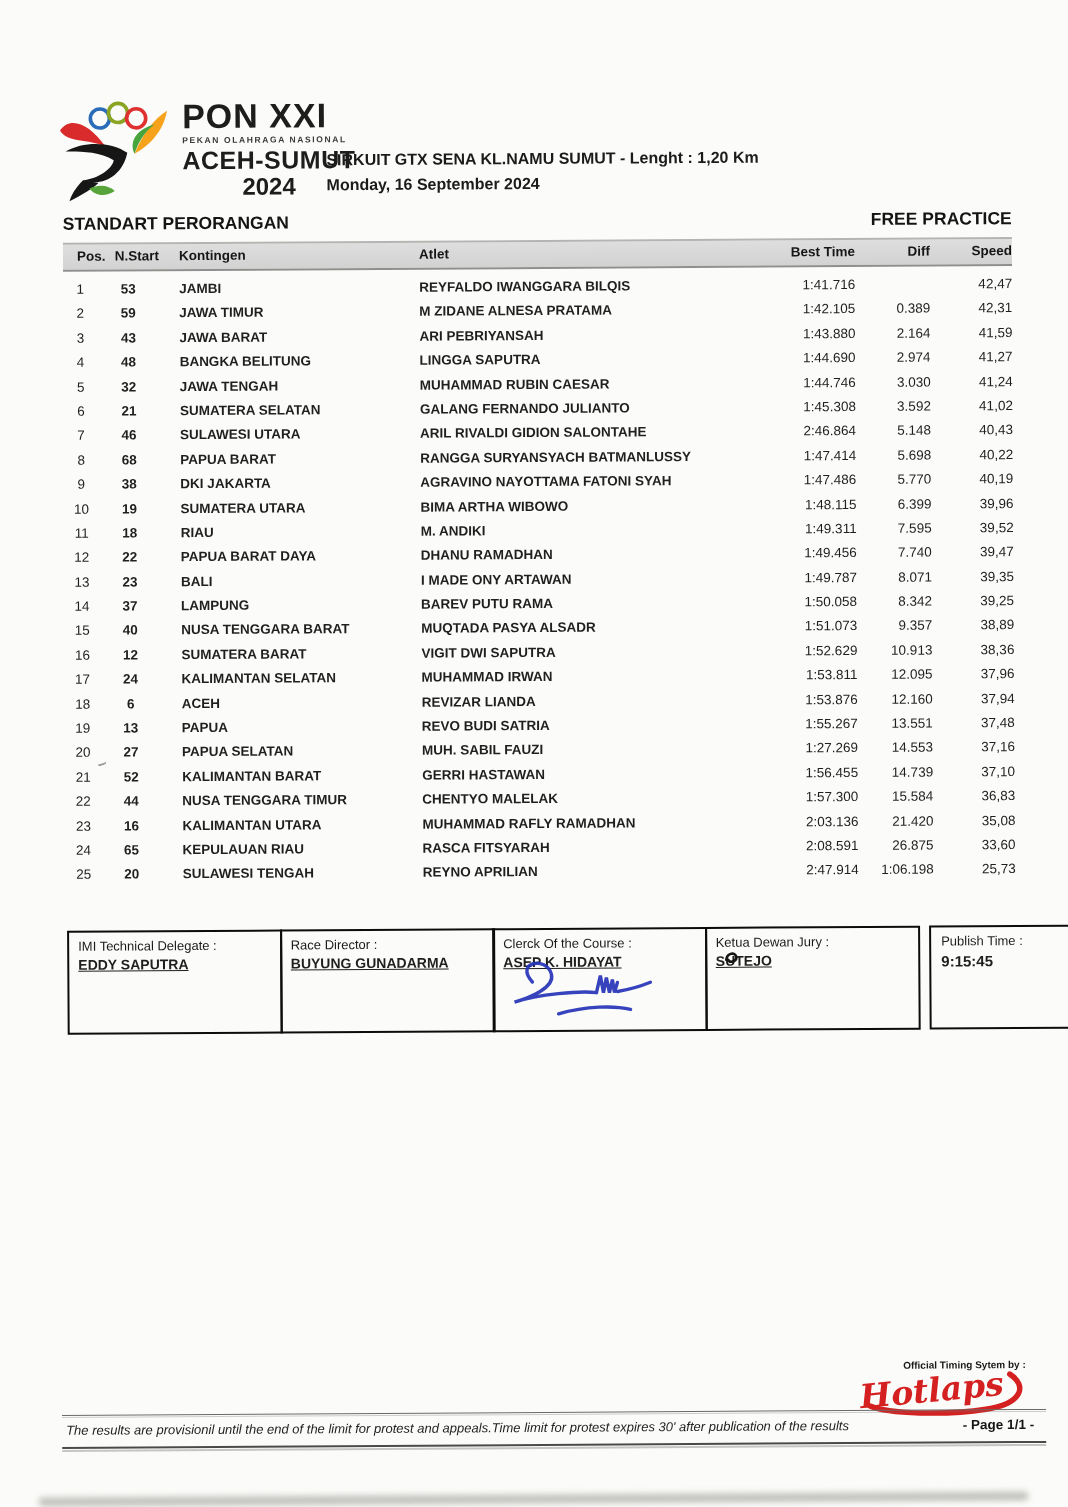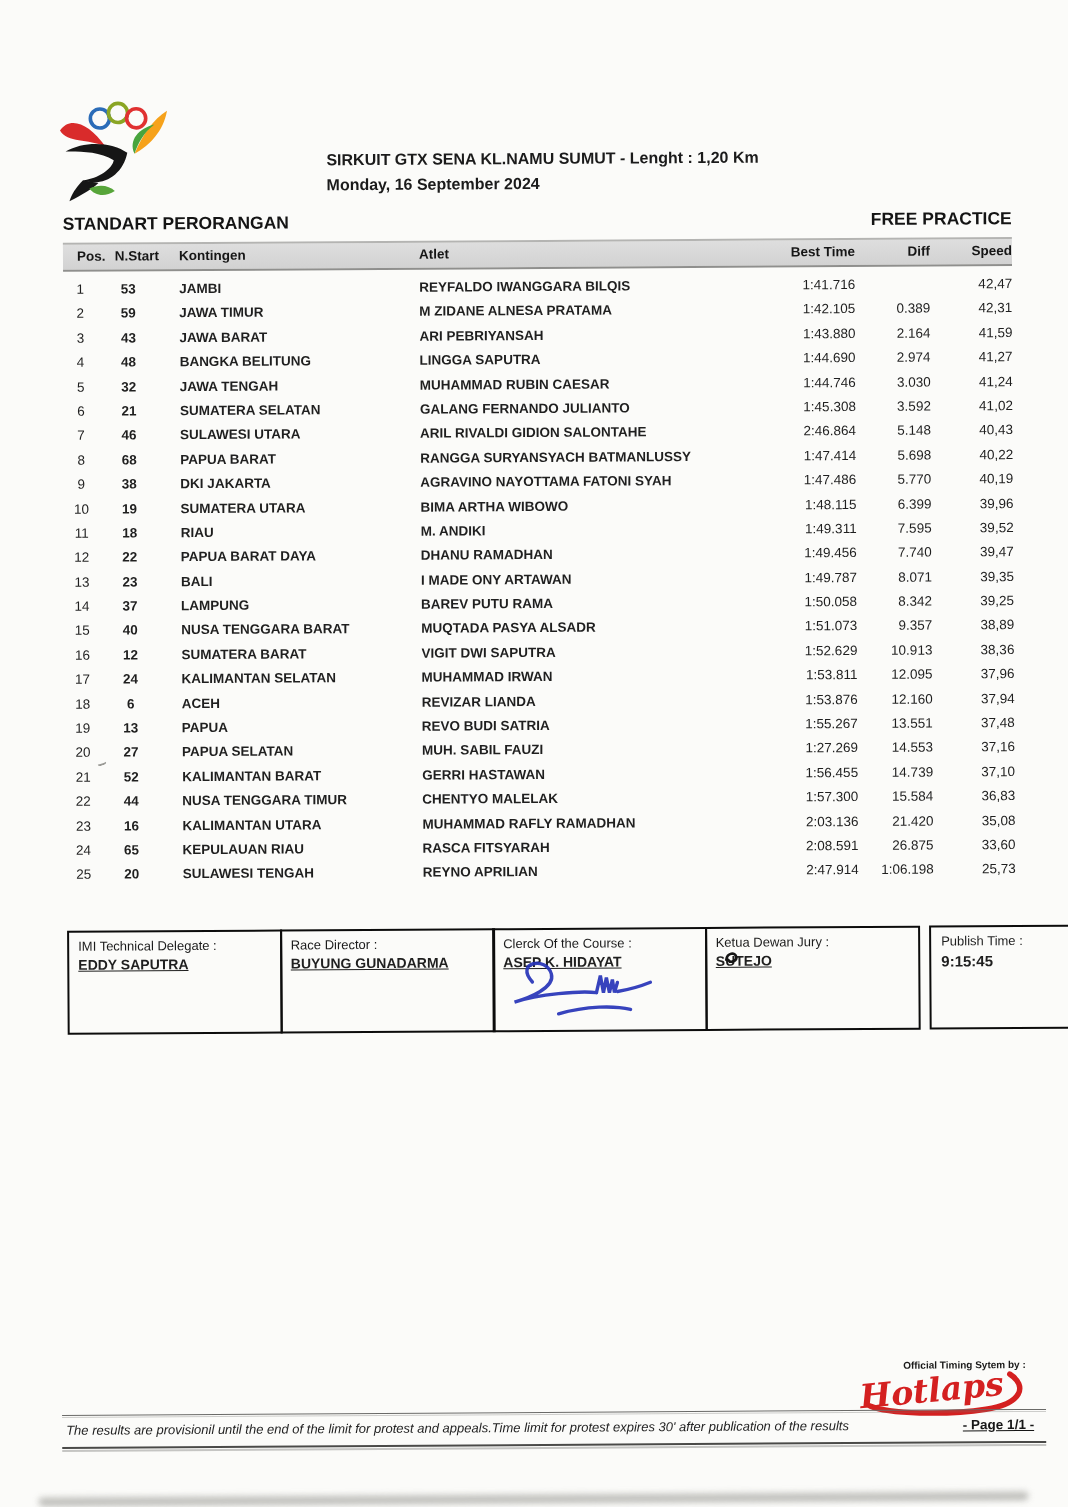--- a/index.html
+++ b/index.html
@@ -65,21 +65,21 @@
   .race-summary{position:absolute;left:71px;top:1038px;}
   .rs-title{font-size:15.5px;font-weight:bold;text-decoration:underline;letter-spacing:0.3px;color:#151515;}
   .rs-line{font-size:15px;margin-top:8px;color:#1c1c1c;}
 
   
   .timing-label{position:absolute;right:46px;top:1349px;font-size:10px;font-weight:bold;color:#1a1a1a;margin-top:13px;}
   .hotlaps{position:absolute;right:38px;top:1363px;width:180px;height:62px;}
   .rule-top{position:absolute;left:58px;right:26px;top:1412px;border-top:1.7px solid #6a6a68;box-shadow:0 2px 0 rgba(120,120,118,0.35);}
   .footer-note-row{position:absolute;left:62px;right:30px;top:1420px;display:flex;justify-content:space-between;align-items:flex-start;}
   .footer-note{font-size:13px;font-style:italic;color:#232323;max-width:830px;}
-  .footer-page{font-size:13.5px;font-weight:bold;color:#161616;margin-right:8px;text-decoration:underline;}
+  .footer-page{font-size:13.5px;font-weight:bold;color:#161616;margin-right:8px;}
   .rule-bottom{position:absolute;left:58px;right:26px;top:1444px;border-top:2px solid #4a4a48;box-shadow:0 3px 0 rgba(130,130,128,0.45);}
   .scan-shadow{position:absolute;left:34px;right:44px;bottom:4px;height:9px;border-radius:5px;
     background:linear-gradient(#cacac6,#a2a29e);filter:blur(3px);opacity:0.85;}
 </style>
 </head>
 <body>
 
 <div class="page">
 
   <div class="logo-block">
@@ -87,20 +87,26 @@
       <circle cx="46" cy="21" r="10.5" fill="none" stroke="#2b6cb8" stroke-width="4"></circle>
       <circle cx="66" cy="15" r="10.5" fill="none" stroke="#8aa524" stroke-width="4"></circle>
       <circle cx="86" cy="21" r="10.5" fill="none" stroke="#e03131" stroke-width="4"></circle>
       <path d="M2,34 C13,18 34,26 52,52 C33,43 10,48 2,34 Z" fill="#d92b2b"></path>
       <path d="M120,13 C105,22 93,39 84,60 C101,51 116,35 120,13 Z" fill="#f6a21b"></path>
       <path d="M106,28 C95,36 88,48 84,60 C77,45 89,32 106,28 Z" fill="#48a43d"></path>
       <path d="M8,57 C29,45 60,47 76,59 C71,84 48,97 27,89 C44,87 59,77 61,67 C45,57 24,57 8,57 Z" fill="#161616"></path>
       <path d="M27,89 C19,97 14,105 12,112 C27,104 38,98 44,92 Z" fill="#161616"></path>
       <path d="M34,98 C45,93 56,95 62,101 C51,108 40,106 34,98 Z" fill="#57a53a"></path>
     </svg>
+    <div class="logo-text">
+      <div class="logo-title">PON XXI</div>
+      <div class="logo-sub">PEKAN OLAHRAGA NASIONAL</div>
+      <div class="logo-host">ACEH-SUMUT</div>
+      <div class="logo-year">2024</div>
+    </div>
   </div>
 
   <div class="event-info">
     <div>SIRKUIT GTX SENA KL.NAMU SUMUT - Lenght : 1,20 Km</div>
     <div>Monday, 16 September 2024</div>
   </div>
 
   <div class="section-row">
     <span>STANDART PERORANGAN</span>
     <span>FREE PRACTICE</span>

